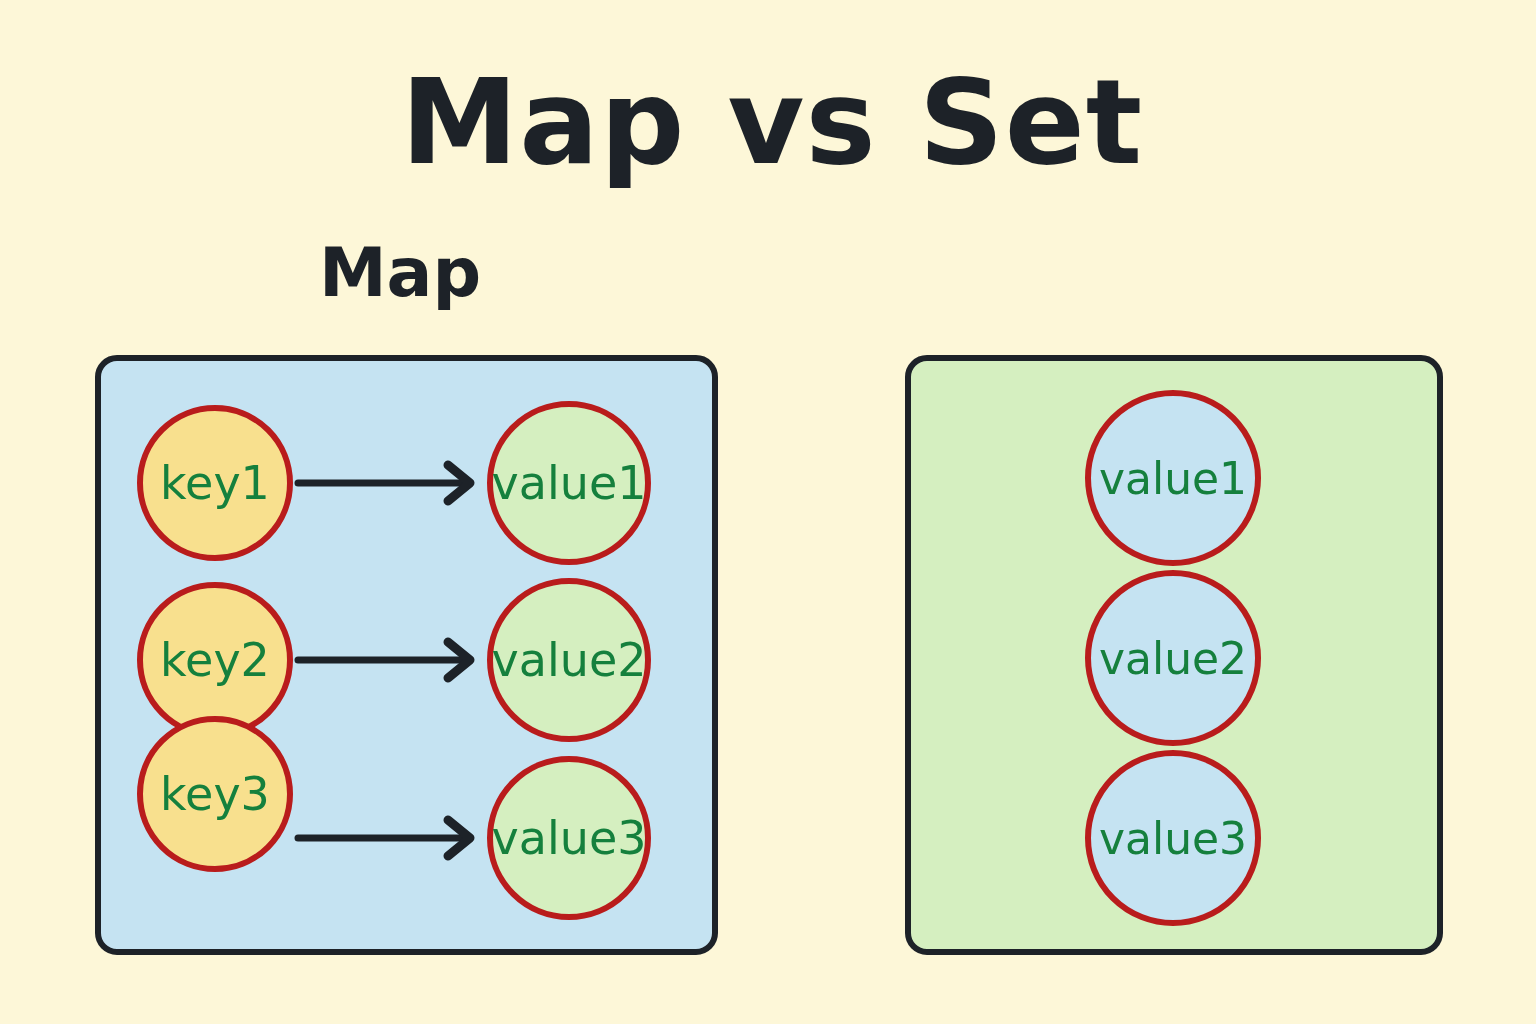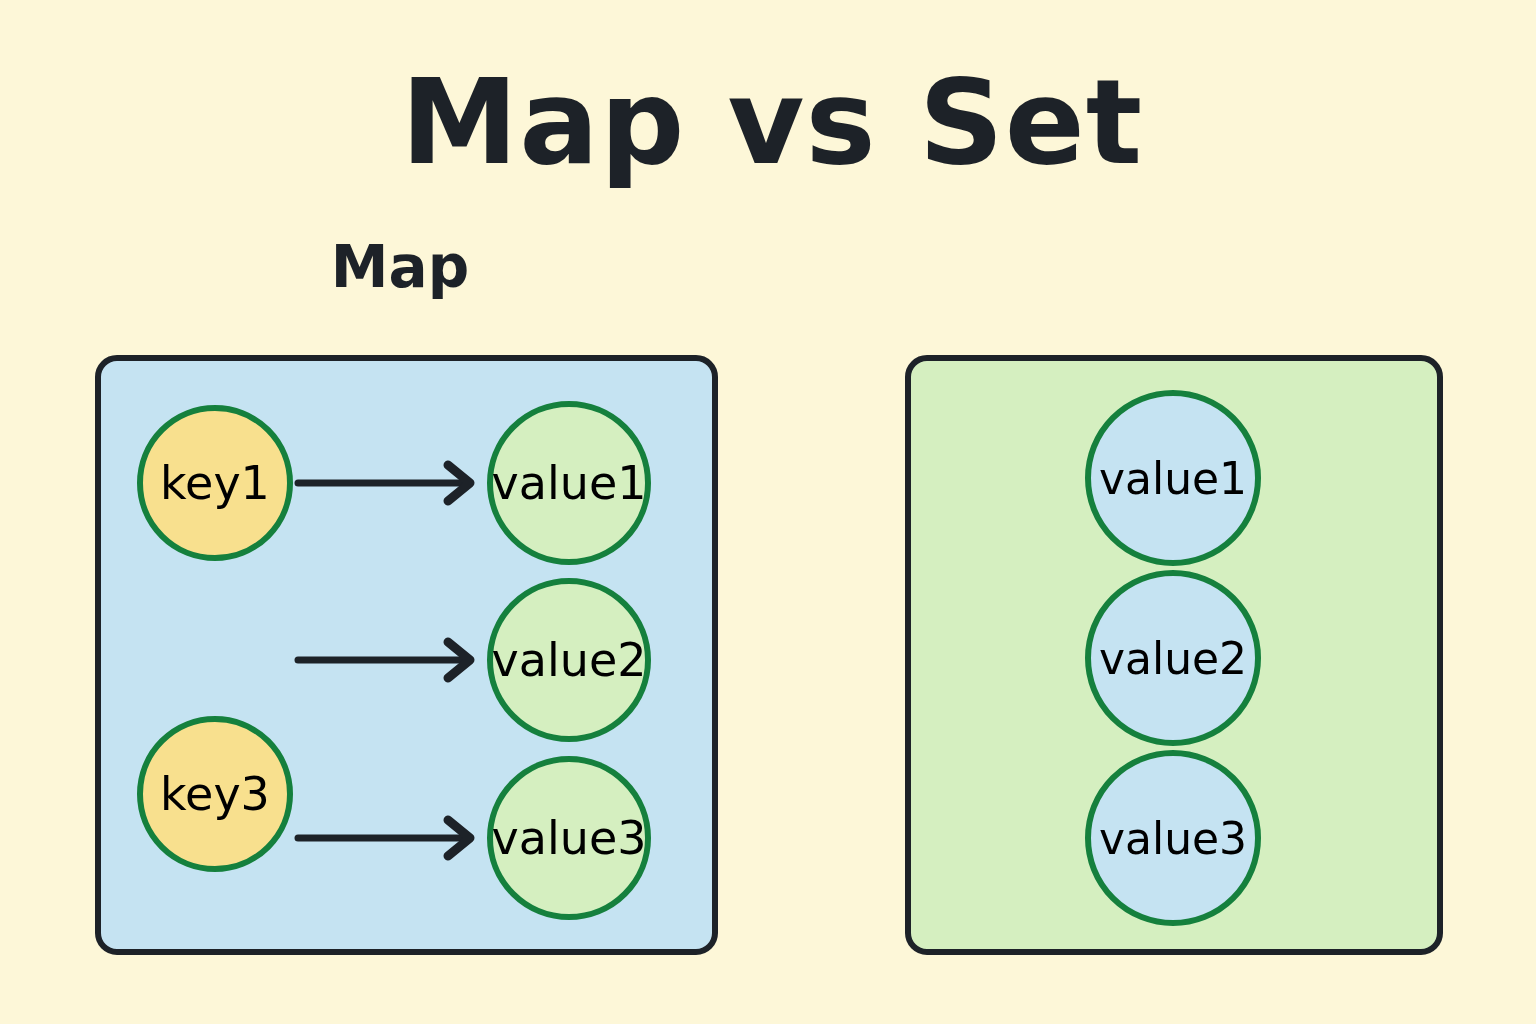--- a/index.html
+++ b/index.html
@@ -31,21 +31,21 @@
     font-size: 118px;
     font-weight: 700;
     letter-spacing: 1px;
     color: #1D2228;
     line-height: 1.1;
     white-space: pre;
   }
   .panel-title {
     position: absolute;
     top: 236px;
-    font-size: 58px;
+    font-size: 68px;
     font-weight: 700;
     color: #1D2228;
     line-height: 1.1;
     text-align: center;
     white-space: nowrap;
   }
   #map-title {
     left: 180px;
     width: 440px;
   }
@@ -73,26 +73,26 @@
     top: 355px;
     width: 538px;
     height: 600px;
     background: #D5EFC0;
   }
 
   
   .node {
     position: absolute;
     box-sizing: border-box;
-    border: 6px solid #15803d;
+    border: 6px solid #b91c1c;
     border-radius: 50%;
     display: flex;
     align-items: center;
     justify-content: center;
-    color: #000000;
+    color: #15803d;
     font-weight: 400;
     white-space: nowrap;
   }
   .key-node {
     width: 156px;
     height: 156px;
     background: #F8E08E;
     font-size: 46px;
   }
   .value-node {
@@ -126,20 +126,21 @@
 
   <div class="panel" id="map-panel"></div>
 
   <div class="node key-node" style="left:137px; top:405px;">key1</div>
   <svg class="arrow-svg" style="left:298px; top:463px;" width="180" height="40" viewBox="0 0 180 40">
     <line x1="0" y1="20" x2="168" y2="20" stroke="#1D2228" stroke-width="7" stroke-linecap="round"></line>
     <polyline points="150,2 172,20 150,38" fill="none" stroke="#1D2228" stroke-width="9" stroke-linecap="round" stroke-linejoin="round"></polyline>
   </svg>
   <div class="node value-node" style="left:487px; top:401px;">value1</div>
 
+  <div class="node key-node" style="left:137px; top:582px;">key2</div>
   <svg class="arrow-svg" style="left:298px; top:640px;" width="180" height="40" viewBox="0 0 180 40">
     <line x1="0" y1="20" x2="168" y2="20" stroke="#1D2228" stroke-width="7" stroke-linecap="round"></line>
     <polyline points="150,2 172,20 150,38" fill="none" stroke="#1D2228" stroke-width="9" stroke-linecap="round" stroke-linejoin="round"></polyline>
   </svg>
   <div class="node value-node" style="left:487px; top:578px;">value2</div>
 
   <div class="node key-node" style="left:137px; top:716px;">key3</div>
   <svg class="arrow-svg" style="left:298px; top:818px;" width="180" height="40" viewBox="0 0 180 40">
     <line x1="0" y1="20" x2="168" y2="20" stroke="#1D2228" stroke-width="7" stroke-linecap="round"></line>
     <polyline points="150,2 172,20 150,38" fill="none" stroke="#1D2228" stroke-width="9" stroke-linecap="round" stroke-linejoin="round"></polyline>

